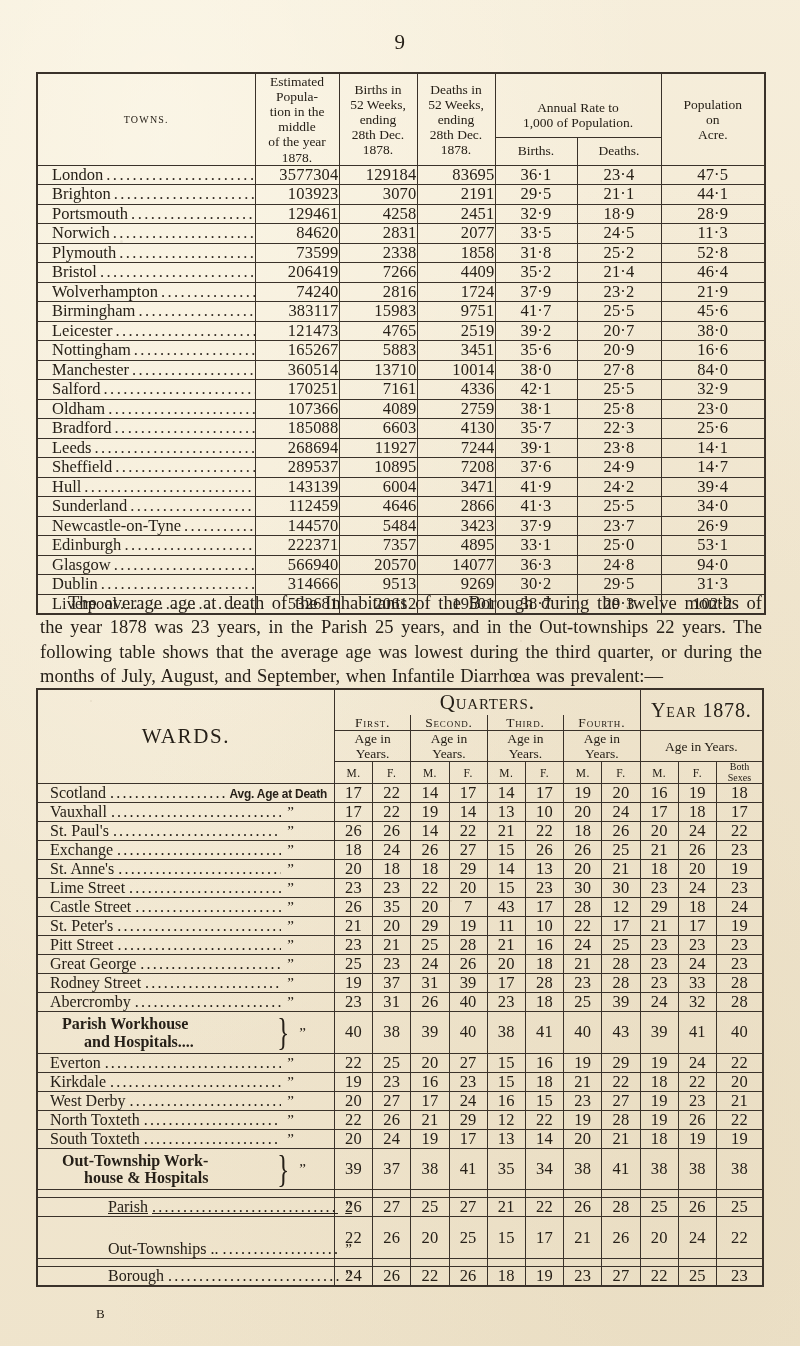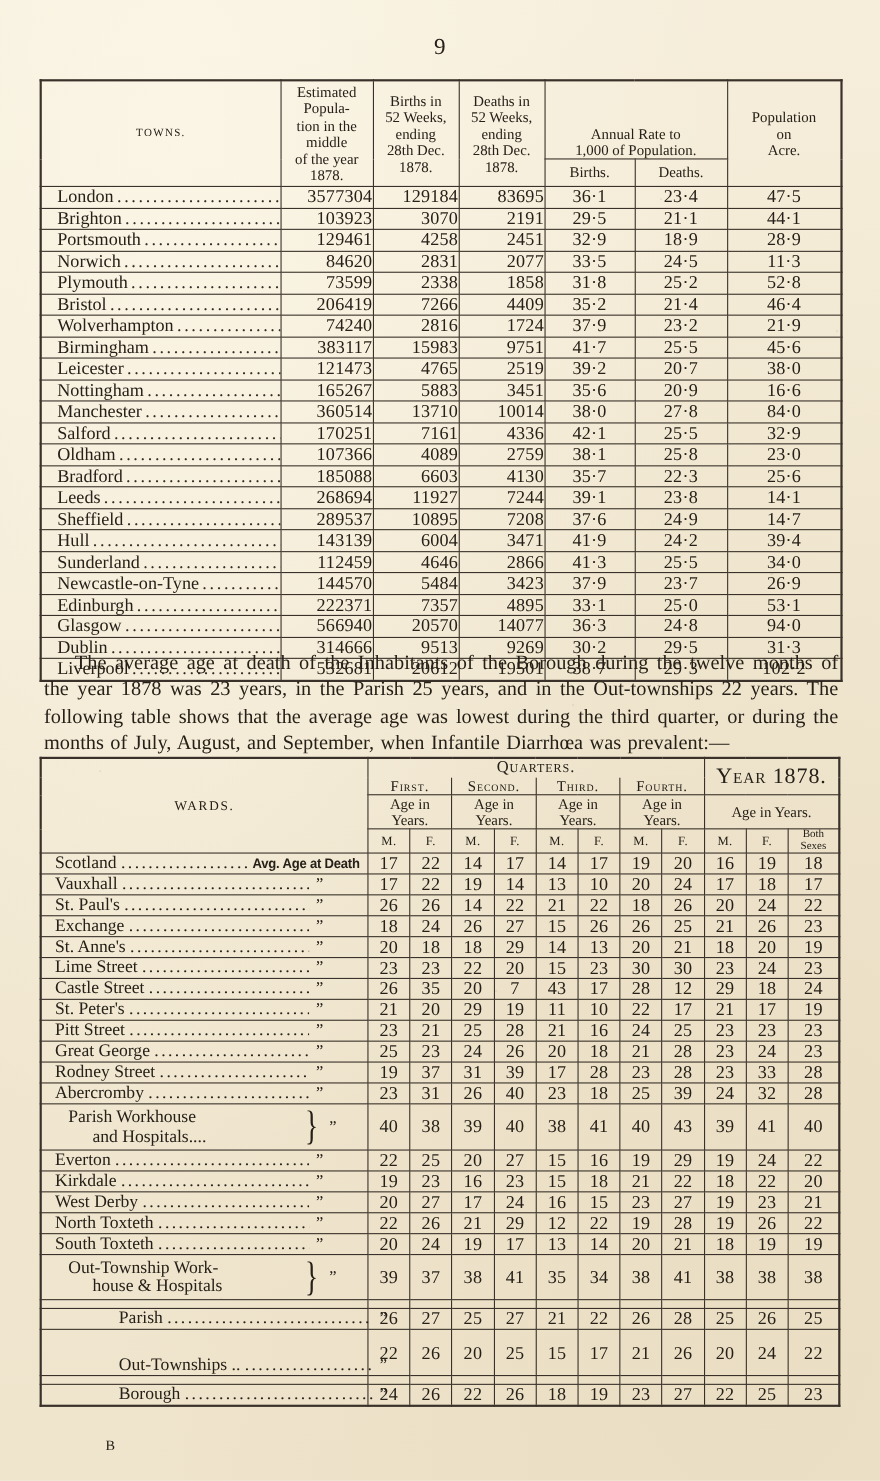--- a/index.html
+++ b/index.html
@@ -114,32 +114,32 @@
 
   
   #table-wards { top: 688px; }
   #table-wards table.sheet { border: 2px solid #3a322a; }
   .smallcaps {
     font-variant: small-caps;
     letter-spacing: 0.8px;
   }
   .q-title {
     text-align: center;
-    font-size: 15px;
+    font-size: 21px;
     letter-spacing: 1.4px;
     padding: 3px 0 4px 0;
   }
   .y-title {
     text-align: center;
     font-size: 20px;
     letter-spacing: 1.2px;
   }
   .w-title {
     text-align: center;
-    font-size: 12px;
+    font-size: 21px;
     letter-spacing: 1.6px;
     vertical-align: middle;
   }
   .mf {
     text-align: center;
     font-size: 11.5px;
     letter-spacing: 0.4px;
     padding: 3px 0 3px 0;
   }
   .bothsexes {
@@ -174,21 +174,21 @@
   }
   .ward-2line {
     font-size: 16px;
     line-height: 1.08;
     padding: 2px 2px 2px 12px;
     white-space: nowrap;
     display: flex;
     align-items: center;
     width: 100%;
   }
-  .two-line-text { flex: 1 1 auto; }
+  .two-line-text { flex: 1 1 auto; font-weight: bold; }
   .two-line-text div:nth-child(2) { padding-left: 22px; }
   .brace {
     flex: 0 0 auto;
     font-size: 25px;
     line-height: 0.85;
     transform: scaleY(1.5);
     padding: 0 4px;
   }
   .gap-row td { height: 7px; border-left: 1px solid #3a322a; border-right: 1px solid #3a322a; border-top: none; border-bottom: none;}
   .thick-sep td { border-top: 1px solid #3a322a; }
@@ -243,21 +243,21 @@
           <div>28th Dec.</div>
           <div>1878.</div>
         </td>
         <td class="hdr" rowspan="2">
           <div>Deaths in</div>
           <div>52  Weeks,</div>
           <div>ending</div>
           <div>28th Dec.</div>
           <div>1878.</div>
         </td>
-        <td class="hdr" colspan="2" style="vertical-align:top;padding-top:40px">
+        <td class="hdr" colspan="2" style="vertical-align:top;padding-top:26px">
           <div>Annual Rate to</div>
           <div>1,000 of Population.</div>
         </td>
         <td class="hdr" rowspan="2">
           <div>Population</div>
           <div>on</div>
           <div>Acre.</div>
         </td>
       </tr>
       <tr>
@@ -951,21 +951,21 @@
           <td></td>
           <td></td>
           <td></td>
           <td></td>
           <td></td>
           <td></td>
           <td></td>
         </tr>
         <tr class="thick-sep">
           <td class="ward">
-            <div class="ward-flex" style="padding-left: 58px;">
+            <div class="ward-flex" style="padding-left: 58px; text-decoration: underline;">
               <span class="ward-name">Parish</span>
               <span class="ward-lead">..............................</span>
               <span class="ward-ditto">”</span>
             </div>
           </td>
           <td class="num">26</td>
           <td class="num">27</td>
           <td class="num">25</td>
           <td class="num">27</td>
           <td class="num">21</td>

